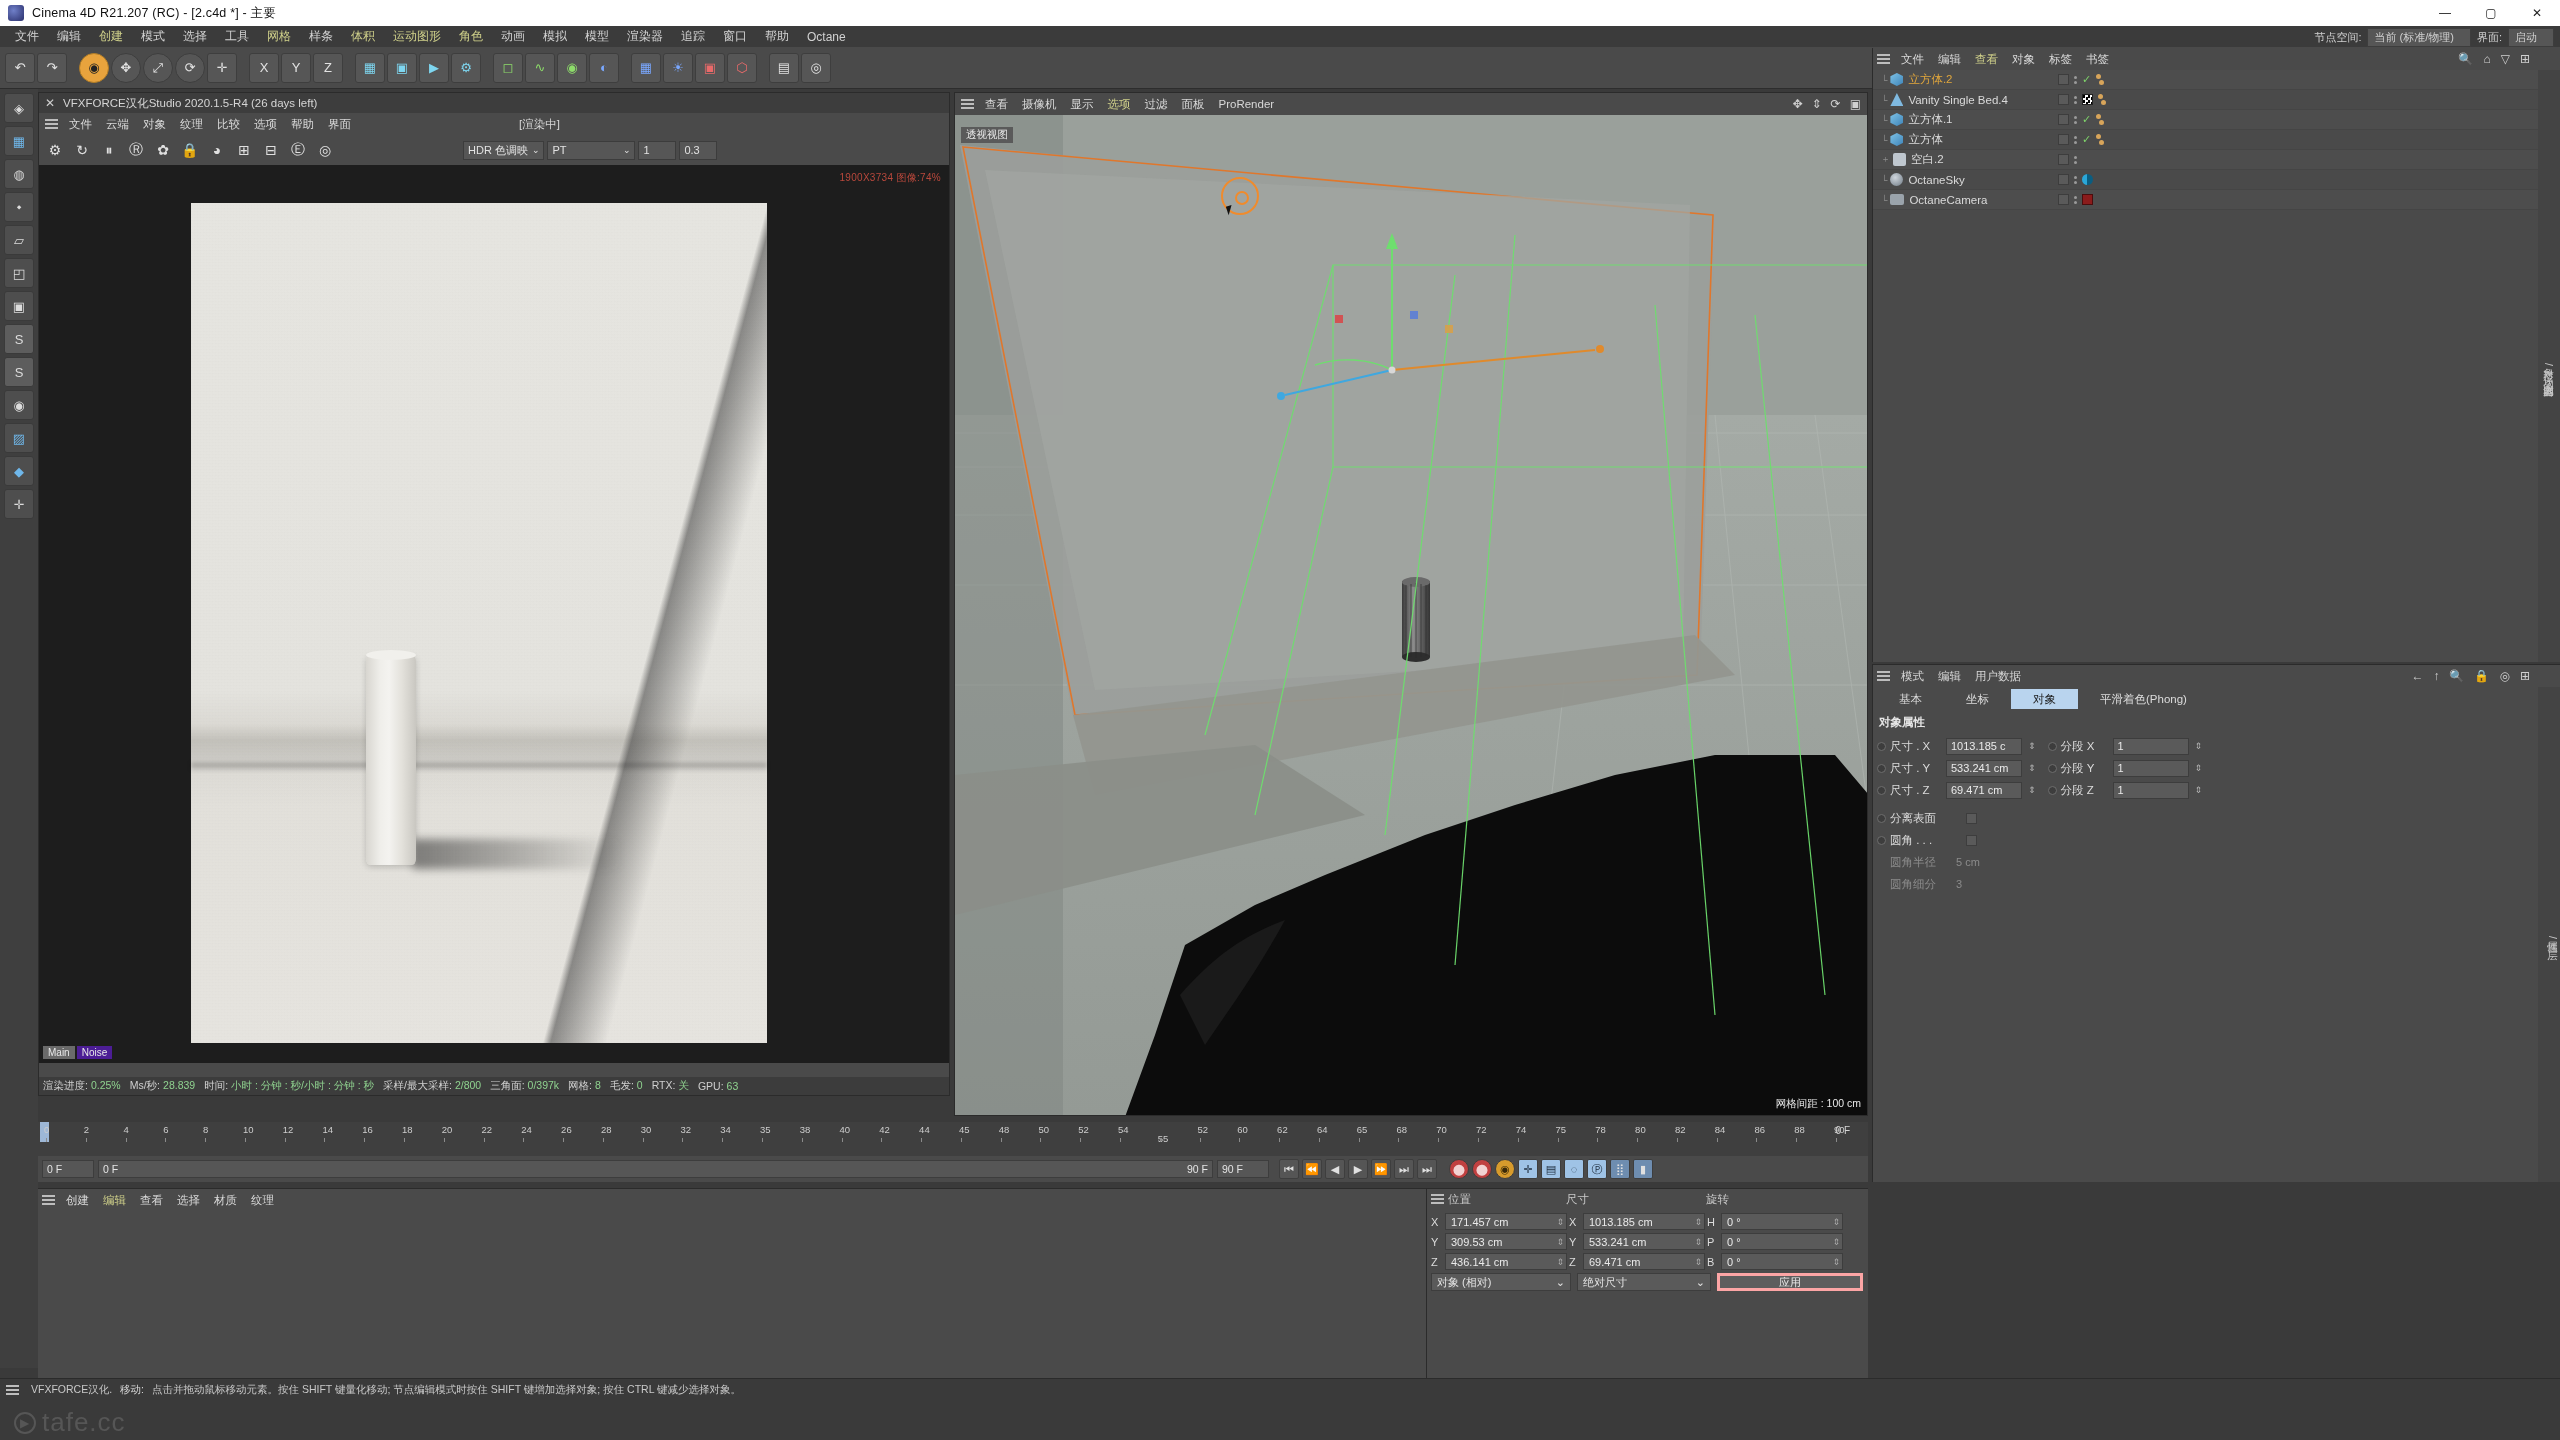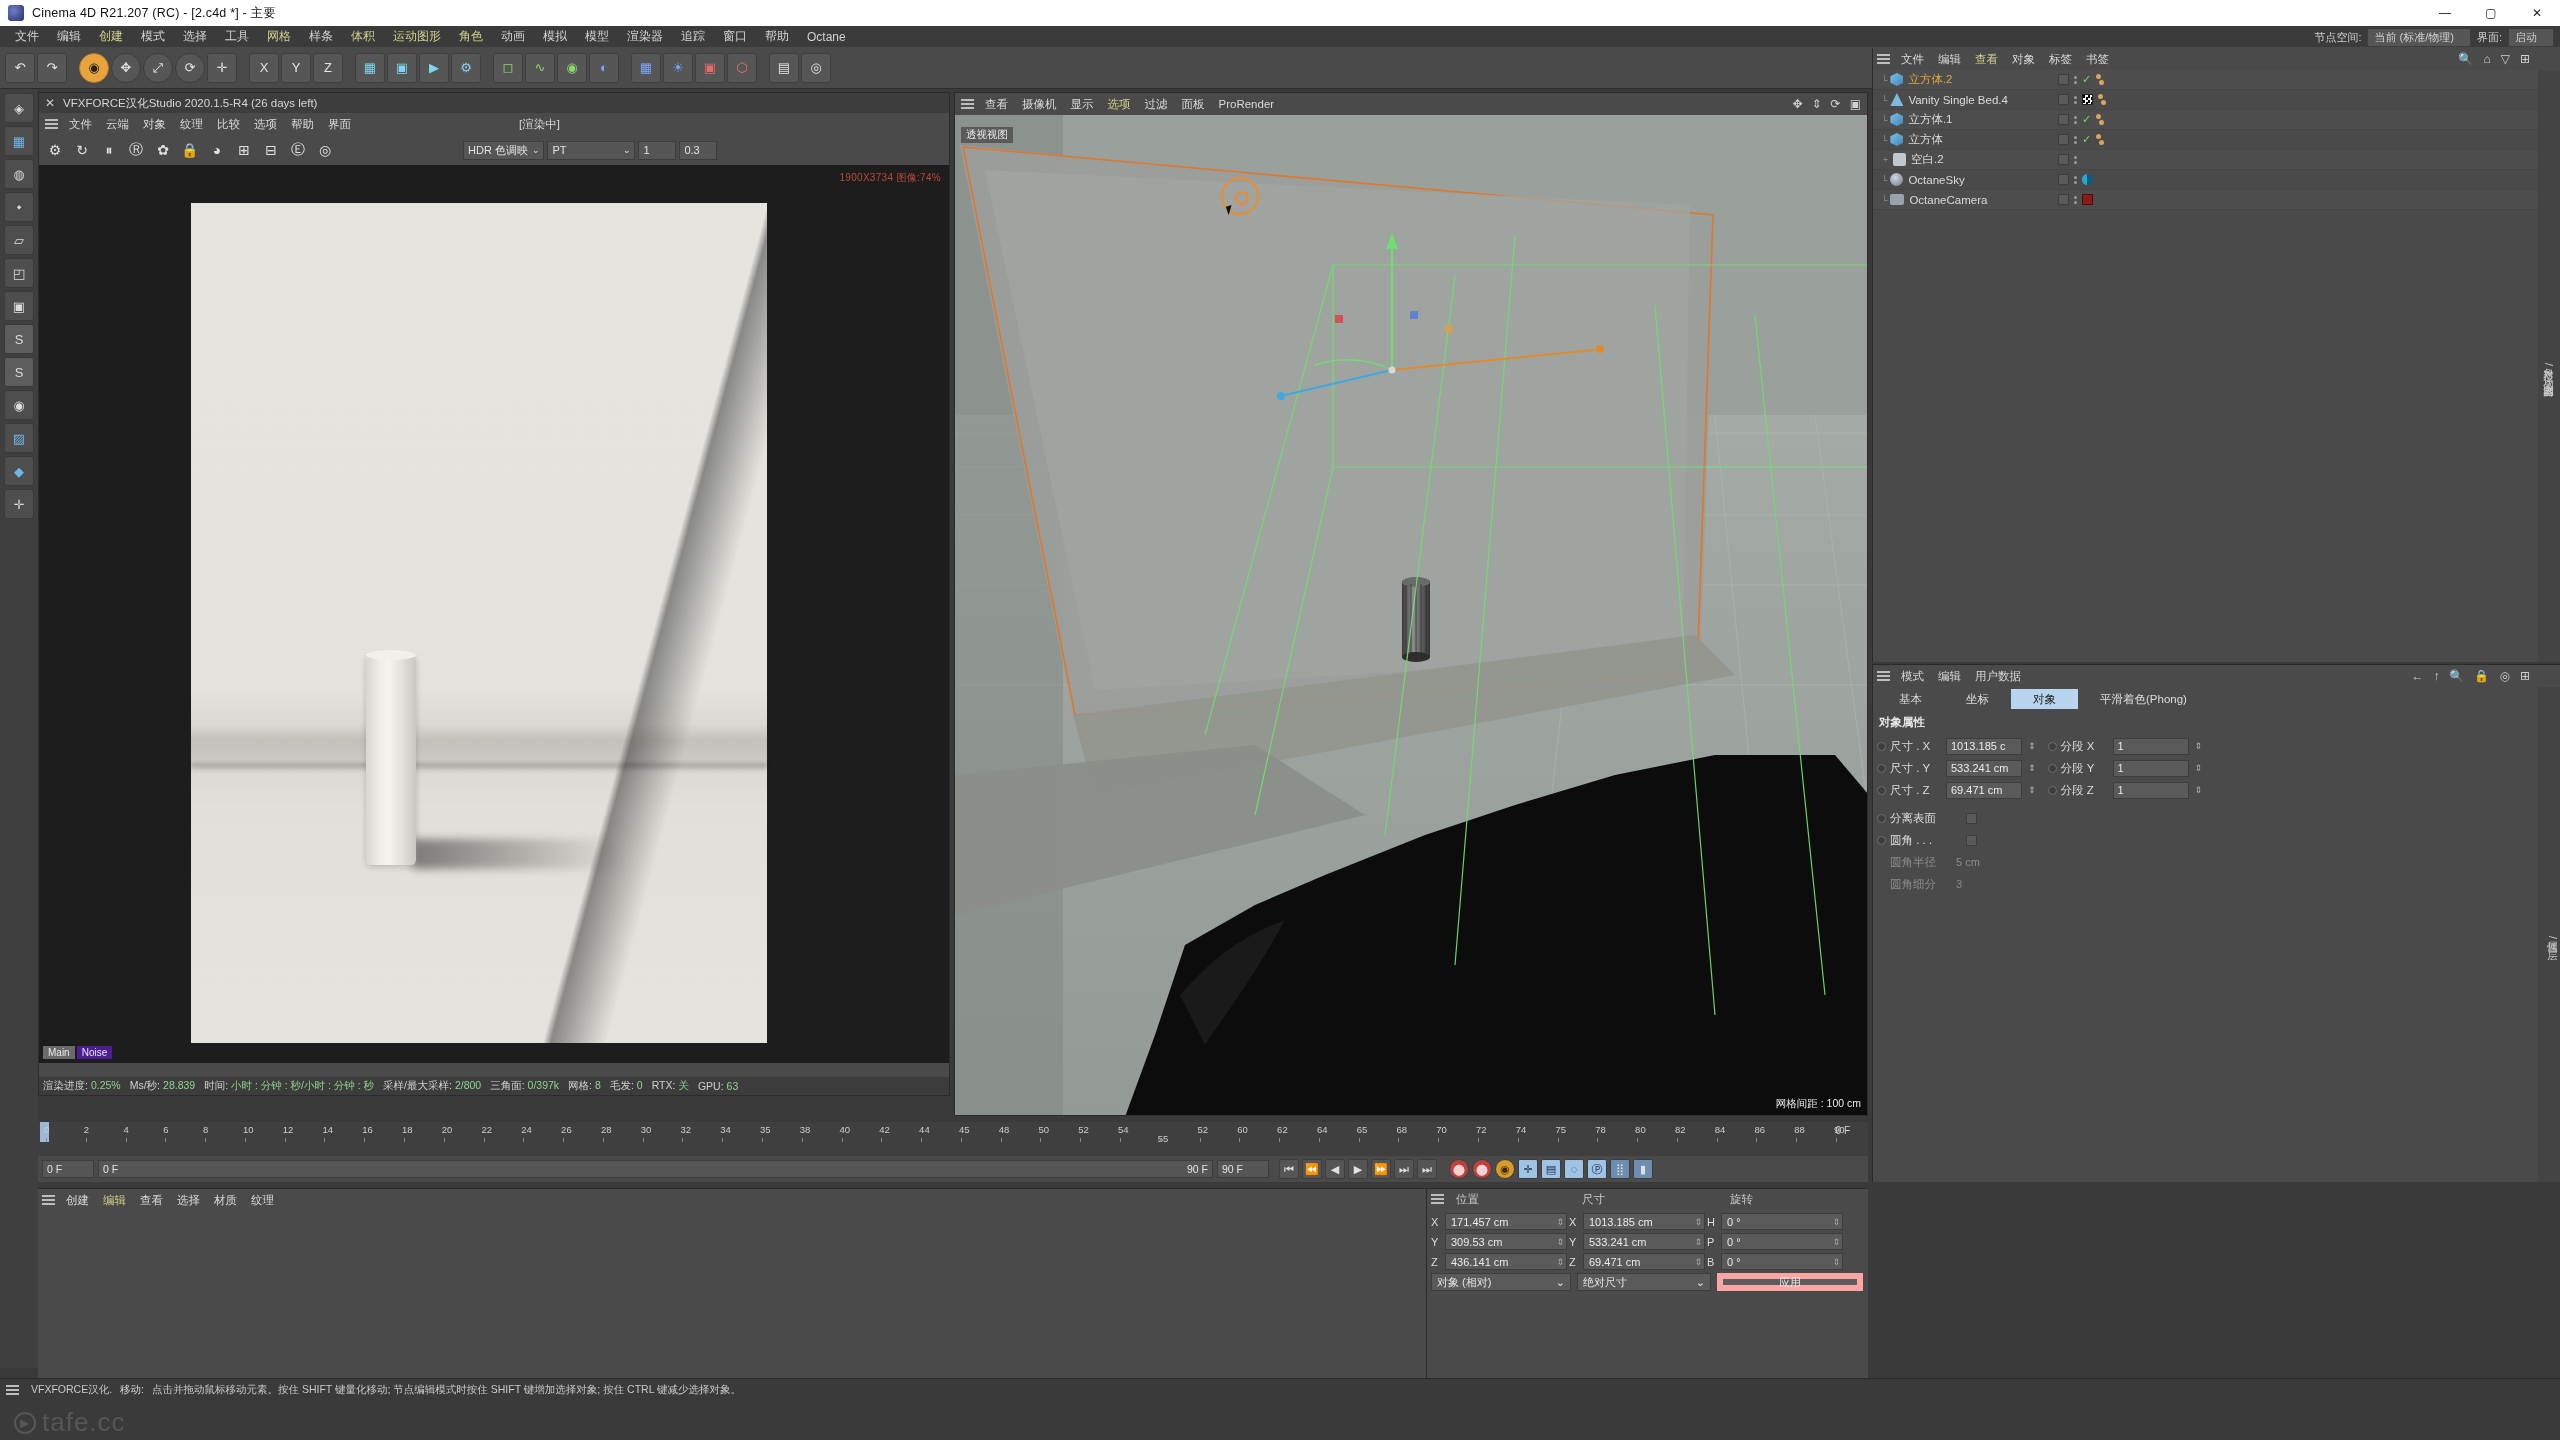--- a/index.html
+++ b/index.html
@@ -186,30 +186,30 @@
   .matman{ position:absolute; left:38px; top:1188px; width:1430px; height:190px; background:#4a4a4a;
      border-top:1px solid #2b2b2b;}
   .mm-bar{ height:22px; display:flex; align-items:center; padding-left:4px; font-size:11.5px; }
   .mm-bar .mi{ padding:1px 7px; color:#d8d8d8;}
   .mm-bar .mi.hl{ color:#cfd08a;}
   .mm-body{ position:absolute; left:0; top:22px; right:0; bottom:0; background:#4a4a4a;}
 
   
   .coord{ position:absolute; left:1426px; top:1188px; width:442px; height:190px; background:#4a4a4a;
     border-left:1px solid #2b2b2b; border-top:1px solid #2b2b2b;}
-  .cd-bar{ height:20px; display:flex; align-items:center; padding-left:4px; font-size:11.5px; gap:8px;}
+  .cd-bar{ height:20px; display:flex; align-items:center; padding-left:4px; font-size:11.5px; gap:0;}
   .cd-grid{ padding:4px 4px 0 4px;}
   .cd-line{ display:flex; align-items:center; margin-bottom:3px; gap:2px;}
   .cd-ax{ width:12px; font-size:11px; color:#dcdcdc; }
   .cd-in{ height:17px; background:#5a5a5a;border:1px solid #3d3d3d; font-size:11px; color:#eaeaea;
      display:flex; align-items:center; padding-left:5px; position:relative;}
   .cd-in .sp{ position:absolute; right:2px; color:#aaa; font-size:9px;}
   .cd-sel{ height:18px; background:#5a5a5a; border:1px solid #3d3d3d; font-size:11px; color:#e4e4e4;
      display:flex; align-items:center; justify-content:space-between; padding:0 5px;}
-  .cd-apply{ height:18px; background:#5d5d5d;border:6px solid #fca5a5; font-size:11px; color:#eaeaea;
+  .cd-apply{ height:18px; background:#5d5d5d;border:3px solid #fca5a5; font-size:11px; color:#eaeaea;
      display:flex;align-items:center;justify-content:center;}
 
   
   .statusbar{ position:absolute; left:0; bottom:0; width:2560px; height:62px; background:#3a3a3a;
      border-top:1px solid #2b2b2b;}
   .sb-line{ display:flex; align-items:center; height:22px; padding-left:6px; font-size:10.5px; color:#c9c9c9; gap:8px;}
   .sb-hl{ color:#d8d8d8;text-align:right;}
   .watermark{ position:absolute; left:14px; bottom:2px; font-size:26px; color:#5b5b5b;
      letter-spacing:1px; opacity:.85; display:flex; align-items:center; gap:6px;}
   .wm-dot{ width:22px;height:22px;border:2px solid #5b5b5b;border-radius:50%;

